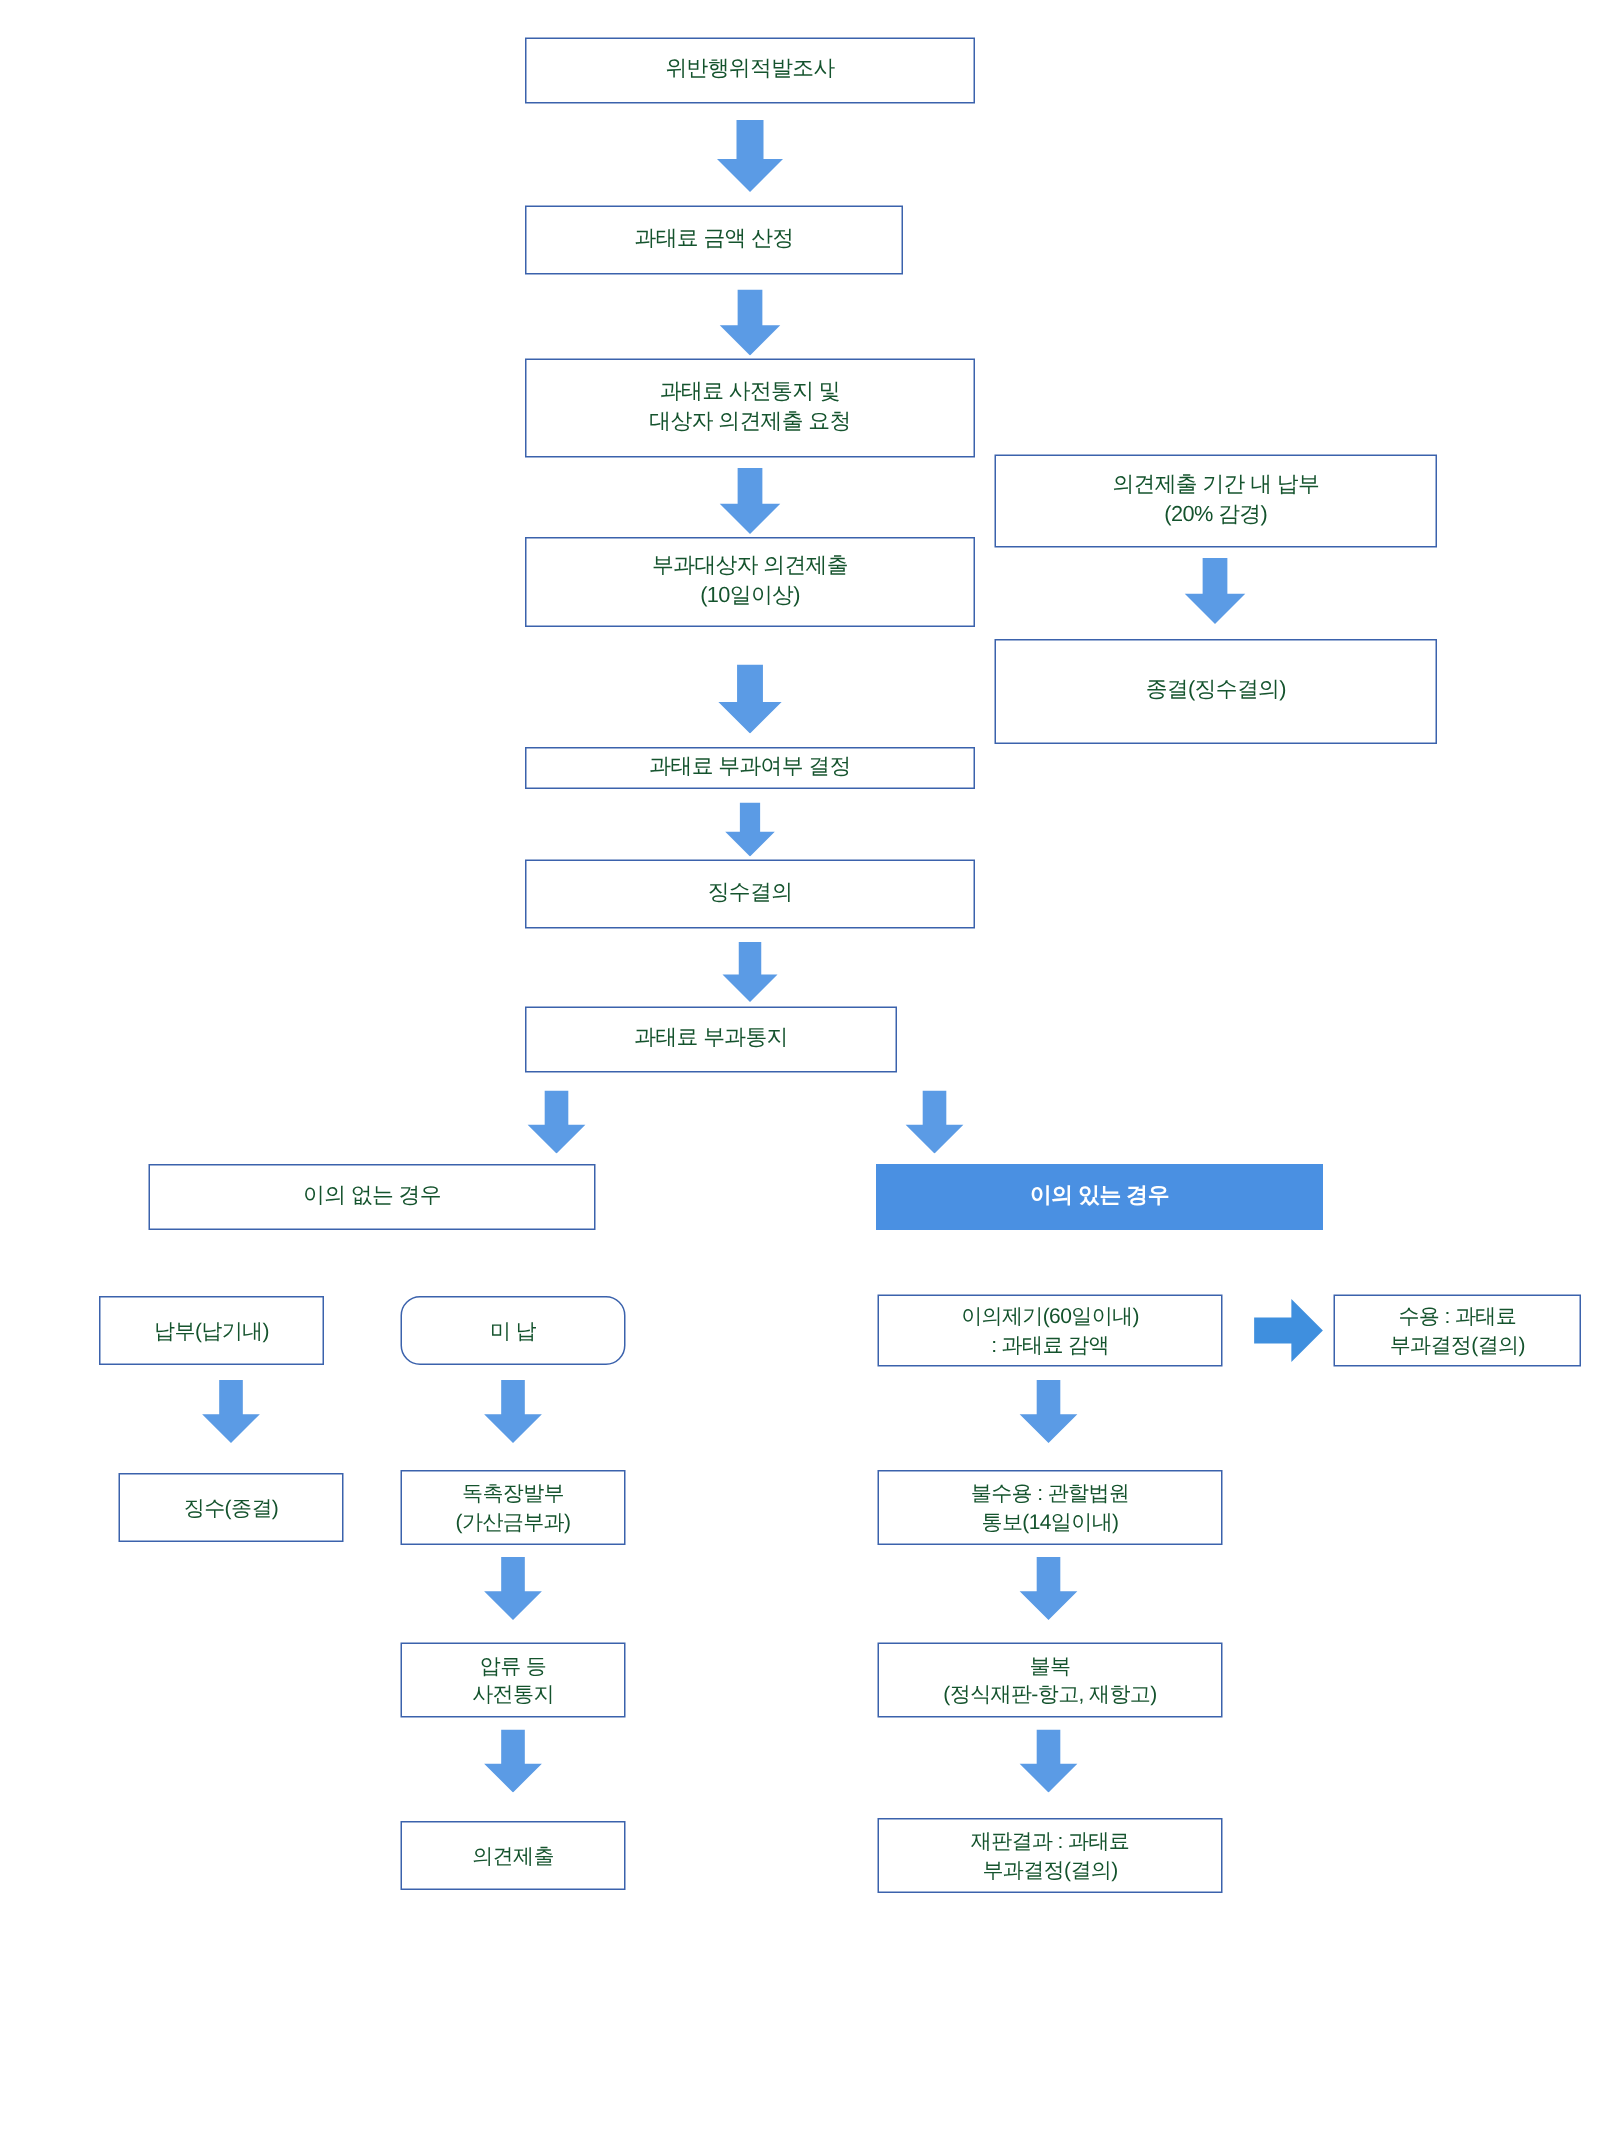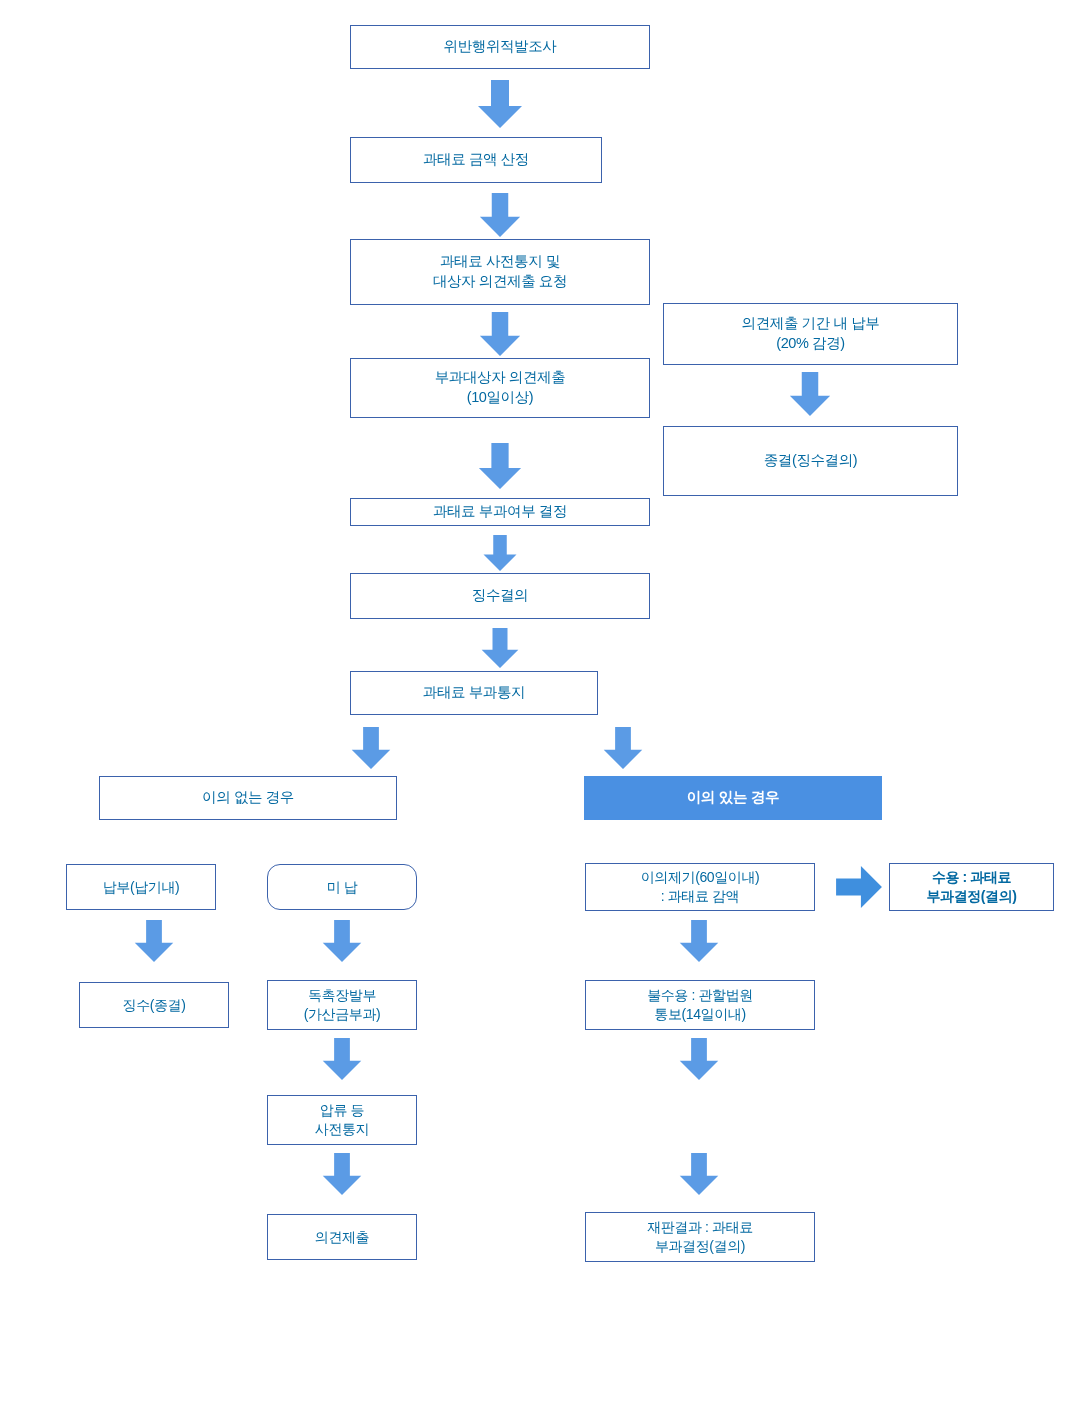--- a/index.html
+++ b/index.html
@@ -14,21 +14,21 @@
     height:1424px;
     background:#ffffff;
     overflow:hidden;
   }
   
   .box{
     position:absolute;
     box-sizing:border-box;
     border:1.6px solid #3B62AC;
     background:#ffffff;
-    color:#0369a1;
+    color:#14532d;
     display:flex;
     align-items:center;
     justify-content:center;
     text-align:center;
     font-size:14.5px;
     line-height:1.35;
     letter-spacing:-0.4px;
     white-space:pre-line;
     font-weight:400;
   }
@@ -169,38 +169,40 @@
 
   <div class="box small" style="left:585px;top:863px;width:230px;height:48px;">이의제기(60일이내)
 : 과태료 감액</div>
 
   <div class="arrow" style="left:836px;top:866px;">
     <svg width="46" height="42" viewBox="0 0 48 44">
       <path d="M0 13 H26 V0 L48 22 L26 44 V31 H0 Z" fill="#3F8FDE"></path>
     </svg>
   </div>
 
-  <div class="box small" style="left:889px;top:863px;width:165px;height:48px;font-weight:bold;">수용 : 과태료
+  <div class="box small" style="left:889px;top:863px;width:165px;height:48px;">수용 : 과태료
 부과결정(결의)</div>
 
   <div class="arrow" style="left:679px;top:920px;">
     <svg width="40" height="42" viewBox="0 0 44 48">
       <path d="M13 0 H31 V26 H44 L22 48 L0 26 H13 Z" fill="#5B9BE5"></path>
     </svg>
   </div>
 
   <div class="box small" style="left:585px;top:980px;width:230px;height:50px;">불수용 : 관할법원
 통보(14일이내)</div>
 
   <div class="arrow" style="left:679px;top:1038px;">
     <svg width="40" height="42" viewBox="0 0 44 48">
       <path d="M13 0 H31 V26 H44 L22 48 L0 26 H13 Z" fill="#5B9BE5"></path>
     </svg>
   </div>
 
+  <div class="box small" style="left:585px;top:1095px;width:230px;height:50px;">불복
+(정식재판-항고, 재항고)</div>
 
   <div class="arrow" style="left:679px;top:1153px;">
     <svg width="40" height="42" viewBox="0 0 44 48">
       <path d="M13 0 H31 V26 H44 L22 48 L0 26 H13 Z" fill="#5B9BE5"></path>
     </svg>
   </div>
 
   <div class="box small" style="left:585px;top:1212px;width:230px;height:50px;">재판결과 : 과태료
 부과결정(결의)</div>
 

